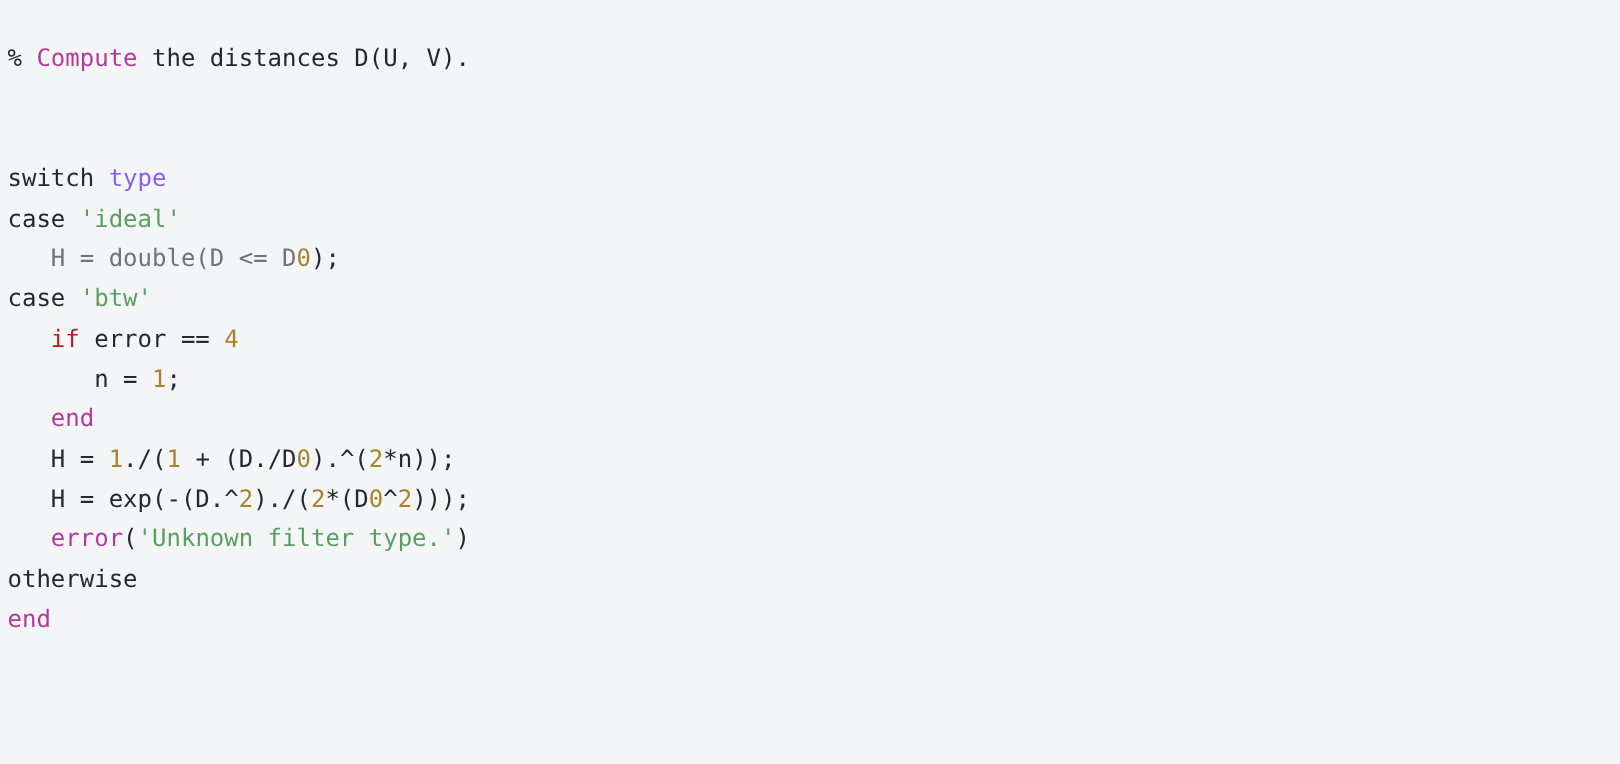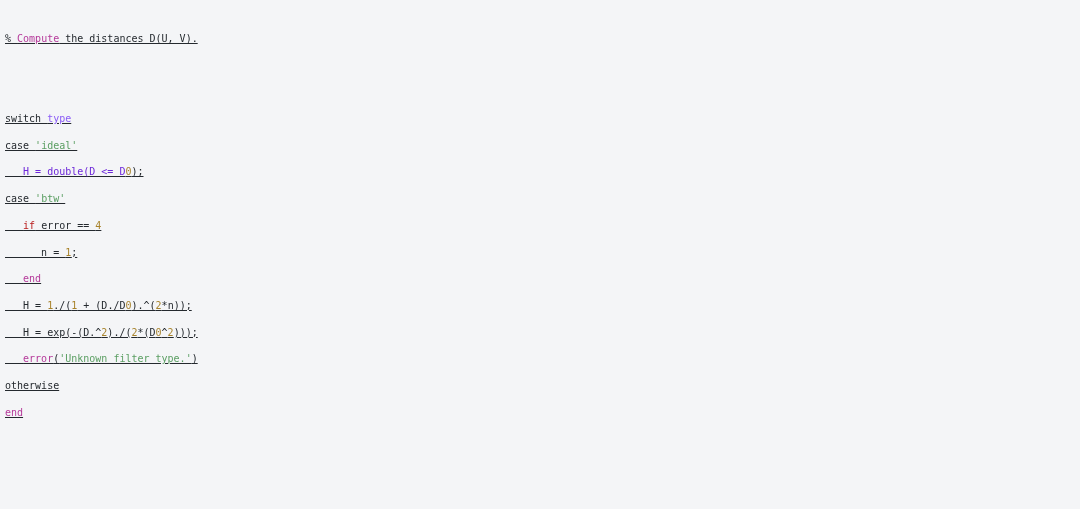--- a/index.html
+++ b/index.html
@@ -15,48 +15,47 @@
   }
   #code-block {
     box-sizing: border-box;
     width: 1080px;
     height: 509px;
     background: #f4f5f7;
     padding: 26px 0 0 5px;
   }
   .code-line {
     font-family: "DejaVu Sans Mono", monospace;
-    font-size: 10px;
+    font-size: 16px;
     line-height: 26.7px;
     height: 26.7px;
     white-space: pre;
     color: #24292e;
     letter-spacing: 0px;
-    text-decoration: underline;
   }
   .code-line.blank {
     color: transparent;
   }
   .tok-plain    { color: #24292e; }
   .tok-keyword  { color: #b5399a; }
   .tok-string   { color: #5a9e62; margin-top: 11px; }
   .tok-number   { color: #a8832b; }
   .tok-comment  { color: #24292e; }
   .tok-function { color: #b5399a; }
 </style>
 </head>
 <body>
 
 <div id="code-block" style="background: rgb(244, 245, 247); color: rgb(36, 41, 46);">
     <div class="code-line"><span class="tok-comment" style="color: rgb(36, 41, 46);">% </span><span class="tok-keyword" style="color: rgb(181, 57, 154);">Compute</span><span class="tok-comment" style="color: rgb(36, 41, 46);"> the distances D(U, V).</span></div>
     <div class="code-line blank">&nbsp;</div>
     <div class="code-line blank">&nbsp;</div>
     <div class="code-line"><span class="tok-plain" style="color: rgb(36, 41, 46);">switch </span><span class="tok-keyword" style="color: #8b5cf6;">type</span></div>
     <div class="code-line"><span class="tok-plain" style="color: rgb(36, 41, 46);">case </span><span class="tok-string" style="color: rgb(90, 158, 98);">'ideal'</span></div>
-    <div class="code-line"><span class="tok-plain" style="color: #6d28d9;">   H = double(D &lt;= D</span><span class="tok-number" style="color: rgb(168, 131, 43);">0</span><span class="tok-plain" style="color: rgb(36, 41, 46);">);</span></div>
+    <div class="code-line"><span class="tok-plain" style="color: #737373;">   H = double(D &lt;= D</span><span class="tok-number" style="color: rgb(168, 131, 43);">0</span><span class="tok-plain" style="color: rgb(36, 41, 46);">);</span></div>
     <div class="code-line"><span class="tok-plain" style="color: rgb(36, 41, 46);">case </span><span class="tok-string" style="color: rgb(90, 158, 98);">'btw'</span></div>
     <div class="code-line"><span class="tok-plain" style="color: rgb(36, 41, 46);">   </span><span class="tok-keyword" style="color: #b91c1c;">if</span><span class="tok-plain" style="color: rgb(36, 41, 46);"> error == </span><span class="tok-number" style="color: rgb(168, 131, 43);">4</span></div>
     <div class="code-line"><span class="tok-plain" style="color: rgb(36, 41, 46);">      n = </span><span class="tok-number" style="color: rgb(168, 131, 43);">1</span><span class="tok-plain" style="color: rgb(36, 41, 46);">;</span></div>
     <div class="code-line"><span class="tok-plain" style="color: rgb(36, 41, 46);">   </span><span class="tok-keyword" style="color: rgb(181, 57, 154);">end</span></div>
     <div class="code-line"><span class="tok-plain" style="color: rgb(36, 41, 46);">   H = </span><span class="tok-number" style="color: rgb(168, 131, 43);">1</span><span class="tok-plain" style="color: rgb(36, 41, 46);">./(</span><span class="tok-number" style="color: rgb(168, 131, 43);">1</span><span class="tok-plain" style="color: rgb(36, 41, 46);"> + (D./D</span><span class="tok-number" style="color: rgb(168, 131, 43);">0</span><span class="tok-plain" style="color: rgb(36, 41, 46);">).^(</span><span class="tok-number" style="color: rgb(168, 131, 43);">2</span><span class="tok-plain" style="color: rgb(36, 41, 46);">*n));</span></div>
     <div class="code-line"><span class="tok-plain" style="color: rgb(36, 41, 46);">   H = exp(-(D.^</span><span class="tok-number" style="color: rgb(168, 131, 43);">2</span><span class="tok-plain" style="color: rgb(36, 41, 46);">)./(</span><span class="tok-number" style="color: rgb(168, 131, 43);">2</span><span class="tok-plain" style="color: rgb(36, 41, 46);">*(D</span><span class="tok-number" style="color: rgb(168, 131, 43);">0</span><span class="tok-plain" style="color: rgb(36, 41, 46);">^</span><span class="tok-number" style="color: rgb(168, 131, 43);">2</span><span class="tok-plain" style="color: rgb(36, 41, 46);">)));</span></div>
     <div class="code-line"><span class="tok-plain" style="color: rgb(36, 41, 46);">   </span><span class="tok-function" style="color: rgb(181, 57, 154);">error</span><span class="tok-plain" style="color: rgb(36, 41, 46);">(</span><span class="tok-string" style="color: rgb(90, 158, 98);">'Unknown filter type.'</span><span class="tok-plain" style="color: rgb(36, 41, 46);">)</span></div>
     <div class="code-line"><span class="tok-plain" style="color: rgb(36, 41, 46);">otherwise</span></div>
     <div class="code-line"><span class="tok-keyword" style="color: rgb(181, 57, 154);">end</span></div>
   </div>

